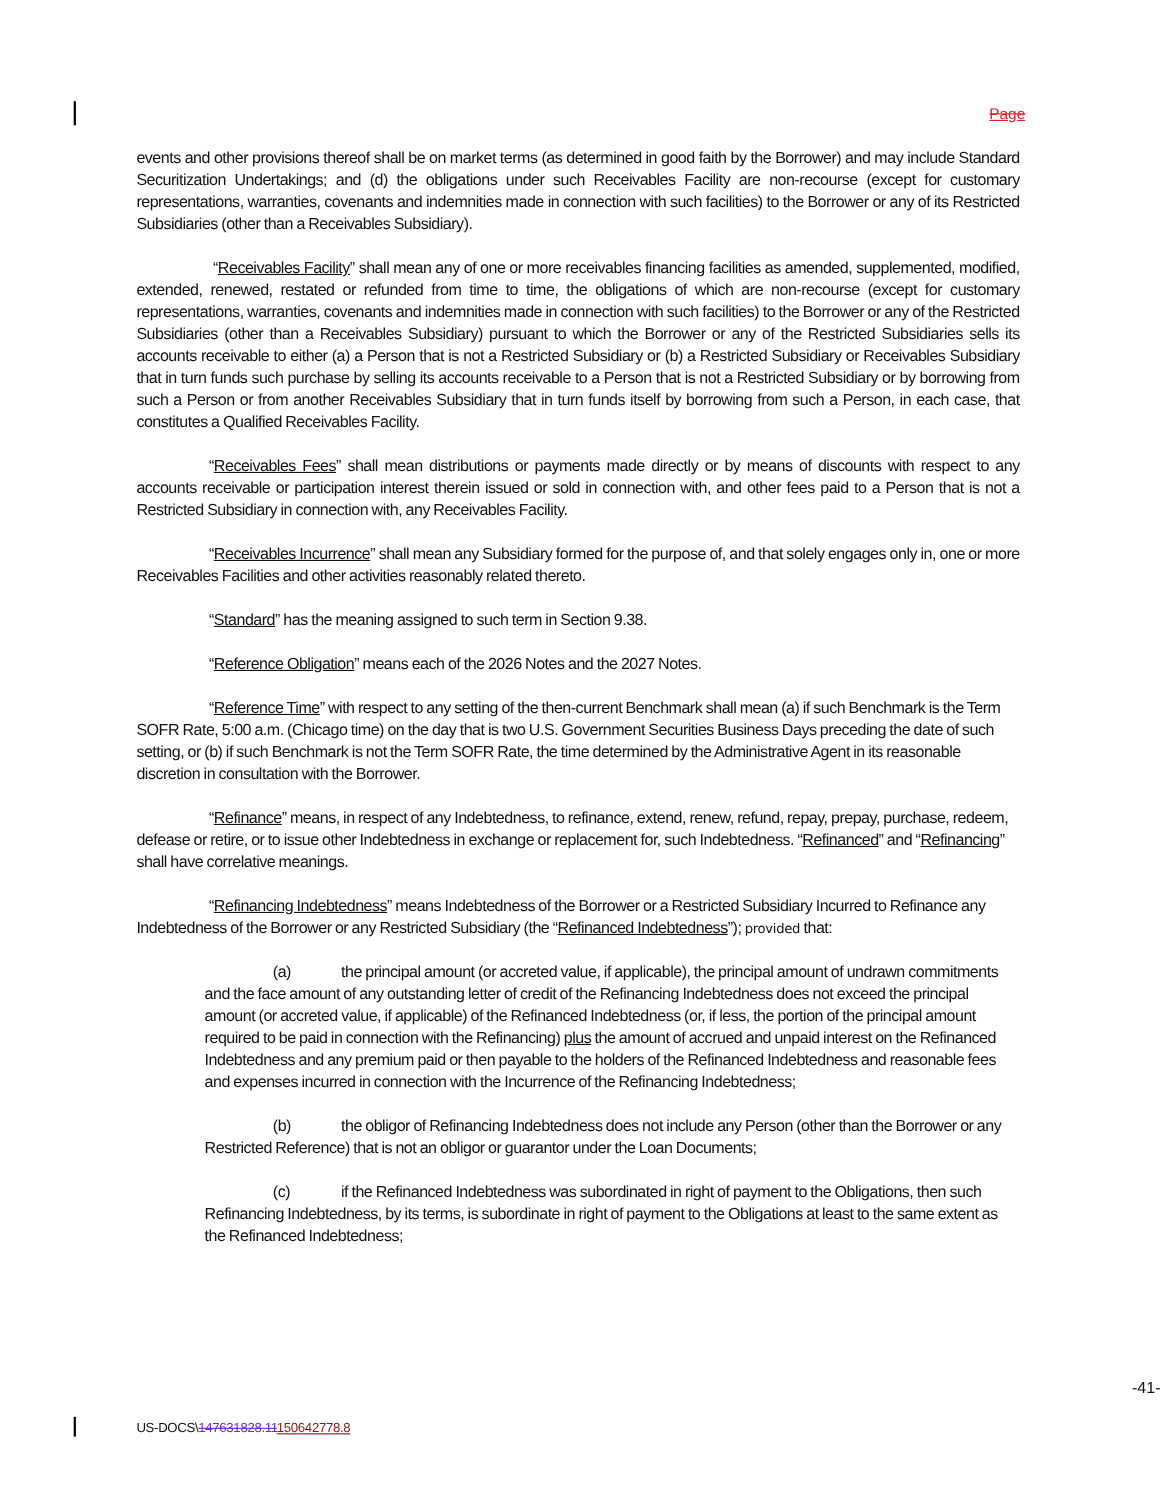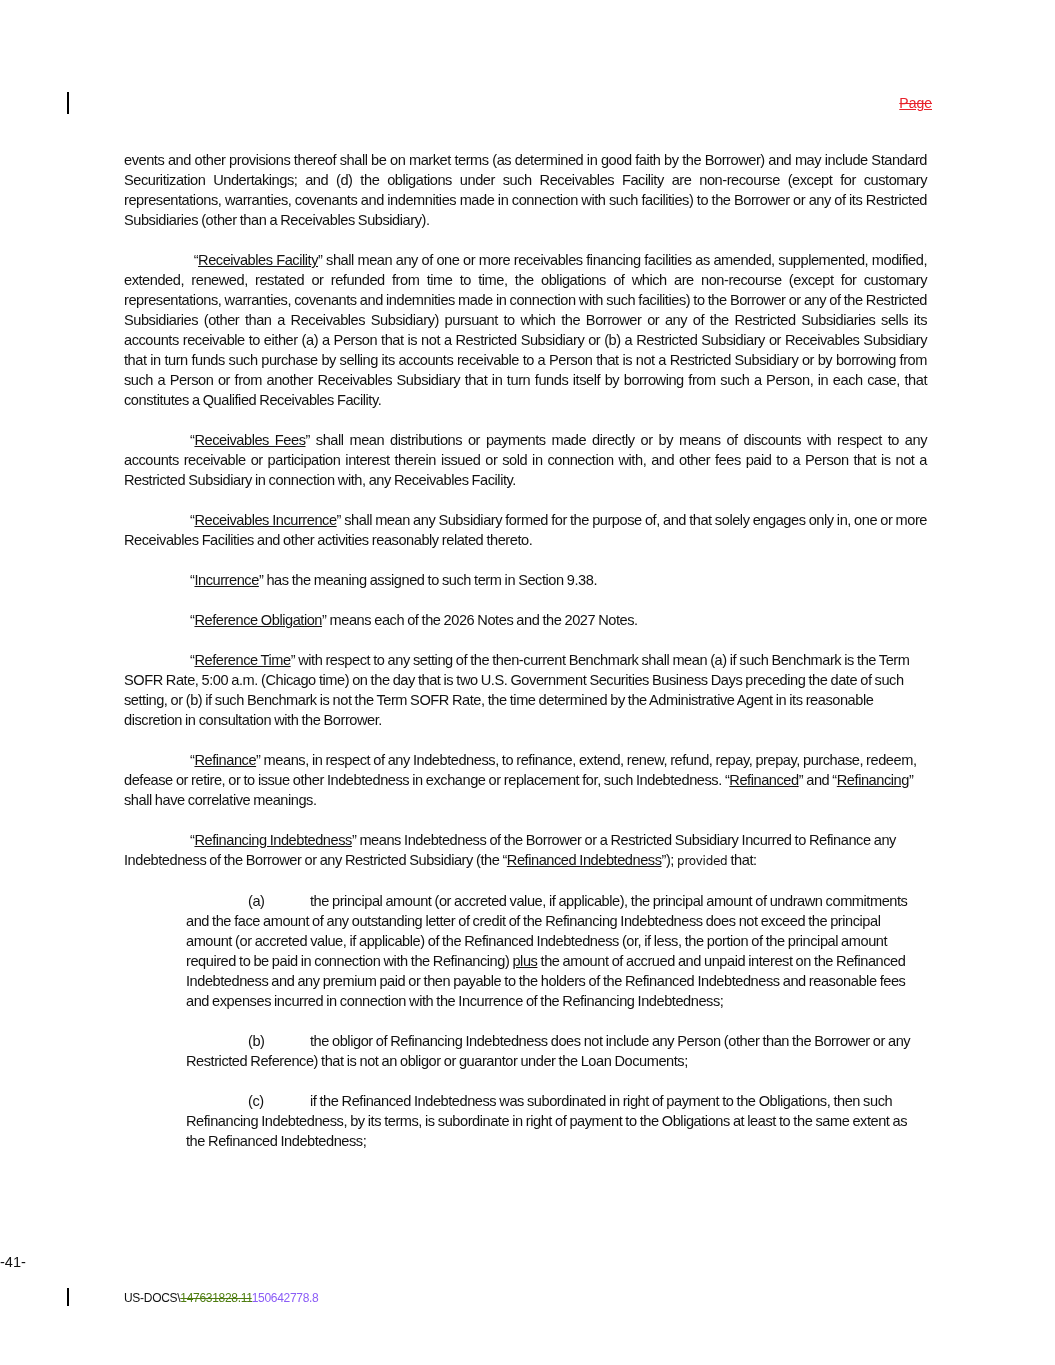--- a/index.html
+++ b/index.html
@@ -3,51 +3,51 @@
 <meta charset="utf-8">
 <style>
   html, body { margin: 0; padding: 0; background: #ffffff; }
   body { width: 1055px; height: 1365px; position: relative; overflow: hidden;
          font-family: "Liberation Sans", sans-serif; color: #111; }
   .change-bar { position: absolute; left: 67px; width: 2px; background: #000; }
   .header-page { position: absolute; right: 123px; top: 95px; font-size: 14px; color: #e8202a;
                  text-decoration: underline line-through; margin-left: 20px; }
   .body-text { position: absolute; left: 124px; width: 803px; font-size: 14.6px; line-height: 20px;
                letter-spacing: -0.45px; word-spacing: -0.5px; }
-  .p { margin: 16px 0 20px 0; text-align: justify; }
+  .p { margin: 0 0 20px 0; text-align: justify; }
   .p.left { text-align: left; }
   .indent { text-indent: 66px; }
   .u { text-decoration: underline; }
   .sub { margin: 0 0 20px 62px; text-align: left; }
   .sub .lbl { display: inline-block; width: 62px; text-indent: 0; }
   .sub-first { text-indent: 62px; }
-  .page-num { position: absolute; left: 0; width: 1055px; top: 1254px; text-align: left; font-size: 14.6px; }
+  .page-num { position: absolute; left: 0; width: 1055px; top: 1254px; text-align: right; font-size: 14.6px; }
   .footer { position: absolute; left: 124px; top: 1291px; font-size: 12px; letter-spacing: -0.3px; }
-  .del { color: #4d7c0f; text-decoration: line-through; }
-  .ins { color: #8b5cf6; }
+  .del { color: #6d28d9; text-decoration: line-through; }
+  .ins { color: #7f1d1d; text-decoration: underline; }
   .mono-ish { font-family: "DejaVu Sans", sans-serif; font-size: 12px; letter-spacing: -0.3px; }
 </style>
 </head>
 <body>
 
 <div class="change-bar" style="top:92px;height:22px;"></div>
 <div class="change-bar" style="top:1288px;height:18px;"></div>
 
 <div class="header-page">Page</div>
 
 <div class="body-text" style="top:134px;">
   <p class="p">events and other provisions thereof shall be on market terms (as determined in good faith by the Borrower) and may include Standard Securitization Undertakings; and (d) the obligations under such Receivables Facility are non-recourse (except for customary representations, warranties, covenants and indemnities made in connection with such facilities) to the Borrower or any of its Restricted Subsidiaries (other than a Receivables Subsidiary).</p>
 
   <p class="p indent">&nbsp;<span>“</span><span class="u">Receivables Facility</span><span>”</span><span> shall mean any of one or more receivables financing facilities as amended, supplemented, modified, extended, renewed, restated or refunded from time to time, the obligations of which are non-recourse (except for customary representations, warranties, covenants and indemnities made in connection with such facilities) to the Borrower or any of the Restricted Subsidiaries (other than a Receivables Subsidiary) pursuant to which the Borrower or any of the Restricted Subsidiaries sells its accounts receivable to either (a) a Person that is not a Restricted Subsidiary or (b) a Restricted Subsidiary or Receivables Subsidiary that in turn funds such purchase by selling its accounts receivable to a Person that is not a Restricted Subsidiary or by borrowing from such a Person or from another Receivables Subsidiary that in turn funds itself by borrowing from such a Person, in each case, that constitutes a Qualified Receivables Facility.</span></p>
 
   <p class="p indent"><span>“</span><span class="u">Receivables Fees</span><span>”</span><span> shall mean distributions or payments made directly or by means of discounts with respect to any accounts receivable or participation interest therein issued or sold in connection with, and other fees paid to a Person that is not a Restricted Subsidiary in connection with, any Receivables Facility.</span></p>
 
   <p class="p indent"><span>“</span><span class="u">Receivables Incurrence</span><span>”</span><span> shall mean any Subsidiary formed for the purpose of, and that solely engages only in, one or more Receivables Facilities and other activities reasonably related thereto.</span></p>
 
-  <p class="p left indent"><span>“</span><span class="u">Incurrence</span><span>”</span><span> has the meaning assigned to such term in Section 9.38.</span></p>
+  <p class="p left indent"><span>“</span><span class="u">Standard</span><span>”</span><span> has the meaning assigned to such term in Section 9.38.</span></p>
 
   <p class="p left indent"><span>“</span><span class="u">Reference Obligation</span><span>”</span><span> means each of the 2026 Notes and the 2027 Notes.</span></p>
 
   <p class="p left indent"><span>“</span><span class="u">Reference Time</span><span>”</span><span> with respect to any setting of the then-current Benchmark shall mean (a) if such Benchmark is the Term SOFR Rate, 5:00 a.m. (Chicago time) on the day that is two U.S. Government Securities Business Days preceding the date of such setting, or (b) if such Benchmark is not the Term SOFR Rate, the time determined by the Administrative Agent in its reasonable discretion in consultation with the Borrower.</span></p>
 
   <p class="p left indent"><span>“</span><span class="u">Refinance</span><span>”</span><span> means, in respect of any Indebtedness, to refinance, extend, renew, refund, repay, prepay, purchase, redeem, defease or retire, or to issue other Indebtedness in exchange or replacement for, such Indebtedness.  </span><span>“</span><span class="u">Refinanced</span><span>”</span><span> and </span><span>“</span><span class="u">Refinancing</span><span>”</span><span> shall have correlative meanings.</span></p>
 
   <p class="p left indent"><span>“</span><span class="u">Refinancing Indebtedness</span><span>”</span><span> means Indebtedness of the Borrower or a Restricted Subsidiary Incurred to Refinance any Indebtedness of the Borrower or any Restricted Subsidiary (the </span><span>“</span><span class="u">Refinanced Indebtedness</span><span>”</span><span>); </span><span class="mono-ish">provided</span><span> that:</span></p>
 
   <p class="sub sub-first"><span class="lbl">(a)</span><span>the principal amount (or accreted value, if applicable), the principal amount of undrawn commitments and the face amount of any outstanding letter of credit of the Refinancing Indebtedness does not exceed the principal amount (or accreted value, if applicable) of the Refinanced Indebtedness (or, if less, the portion of the principal amount required to be paid in connection with the Refinancing) </span><span class="u">plus</span><span> the amount of accrued and unpaid interest on the Refinanced Indebtedness and any premium paid or then payable to the holders of the Refinanced Indebtedness and reasonable fees and expenses incurred in connection with the Incurrence of the Refinancing Indebtedness;</span></p>

